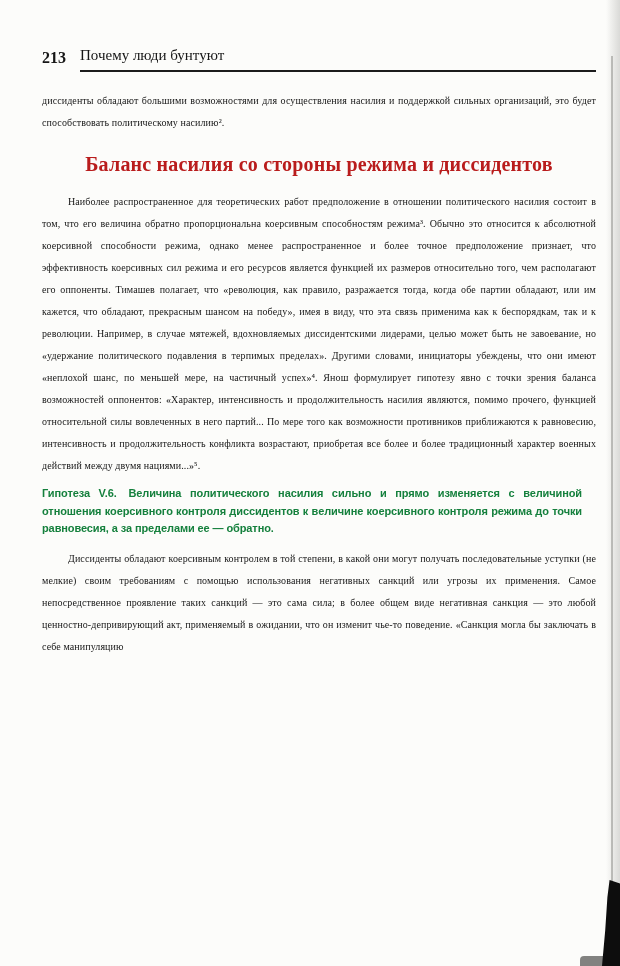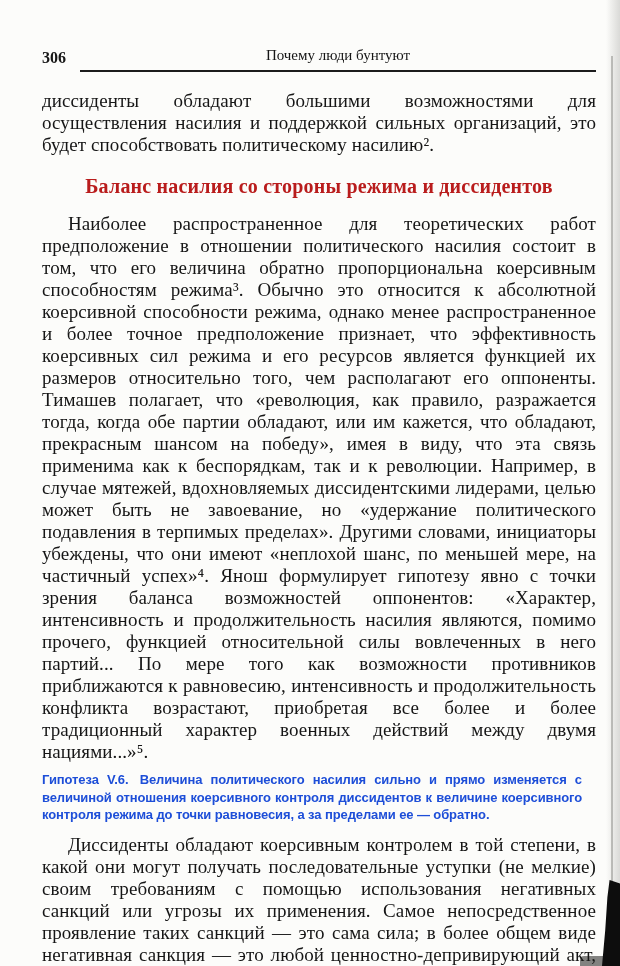--- a/index.html
+++ b/index.html
@@ -27,31 +27,31 @@
   }
   .pagenum {
     font-size: 16px;
     font-weight: 700;
     padding-right: 14px;
     padding-bottom: 5px;
   }
   .header-right {
     flex: 1;
     border-bottom: 2px solid #1c1c1c;
-    text-align: center;
+    text-align: left;
     padding-bottom: 6px;
   }
   .running {
     font-size: 15px;
     font-weight: 400;
   }
   
   p.body {
     margin: 0;
-    font-size: 19px;
+    font-size: 10px;
     line-height: 22px;
     text-align: justify;
     hyphens: auto;
     -webkit-hyphens: auto;
     letter-spacing: 0.1px;
   }
   p.body.indent { text-indent: 26px; }
   p.body.no-indent { text-indent: 0; }
   p.body + p.body { margin-top: 0; }
   
@@ -61,26 +61,26 @@
     line-height: 25px;
     font-weight: 700;
     text-align: center;
     letter-spacing: 0.2px;
     color: #b91c1c;
   }
   
   p.hypothesis {
     margin: 8px 14px 10px 0;
     font-family: "Liberation Sans", "DejaVu Sans", sans-serif;
-    font-size: 13px;
+    font-size: 11px;
     line-height: 17.5px;
     font-weight: 700;
     text-align: justify;
     letter-spacing: -0.1px;
-    color: #1d4ed8;
+    color: #15803d;
   }
   .hyp-label { font-weight: 700; margin-right: 3px; }
   .hyp-text { font-weight: 700; }
   
   .edge-shadow {
     position: absolute;
     top: 0;
     right: 0;
     bottom: 0;
     width: 14px;
@@ -116,21 +116,21 @@
     border-radius: 4px 0 0 0;
     pointer-events: none;
   }
 </style>
 </head>
 <body>
 
 <div class="page">
 
   <div class="header">
-    <span class="pagenum">306</span>
+    <span class="pagenum">213</span>
     <div class="header-right">
       <span class="running">Почему люди бунтуют</span>
     </div>
   </div>
 
   <p class="body no-indent">диссиденты обладают большими возможностями для осуществления насилия и поддержкой сильных организаций, это будет способствовать политическому насилию².</p>
 
   <h1 class="heading">Баланс насилия со стороны режима и диссидентов</h1>
 
   <p class="body indent">Наиболее распространенное для теоретических работ предположение в отношении политического насилия состоит в том, что его величина обратно пропорциональна коерсивным способностям режима³. Обычно это относится к абсолютной коерсивной способности режима, однако менее распространенное и более точное предположение признает, что эффективность коерсивных сил режима и его ресурсов является функцией их размеров относительно того, чем располагают его оппоненты. Тимашев полагает, что «революция, как правило, разражается тогда, когда обе партии обладают, или им кажется, что обладают, прекрасным шансом на победу», имея в виду, что эта связь применима как к беспорядкам, так и к революции. Например, в случае мятежей, вдохновляемых диссидентскими лидерами, целью может быть не завоевание, но «удержание политического подавления в терпимых пределах». Другими словами, инициаторы убеждены, что они имеют «неплохой шанс, по меньшей мере, на частичный успех»⁴. Янош формулирует гипотезу явно с точки зрения баланса возможностей оппонентов: «Характер, интенсивность и продолжительность насилия являются, помимо прочего, функцией относительной силы вовлеченных в него партий... По мере того как возможности противников приближаются к равновесию, интенсивность и продолжительность конфликта возрастают, приобретая все более и более традиционный характер военных действий между двумя нациями...»⁵.</p>

